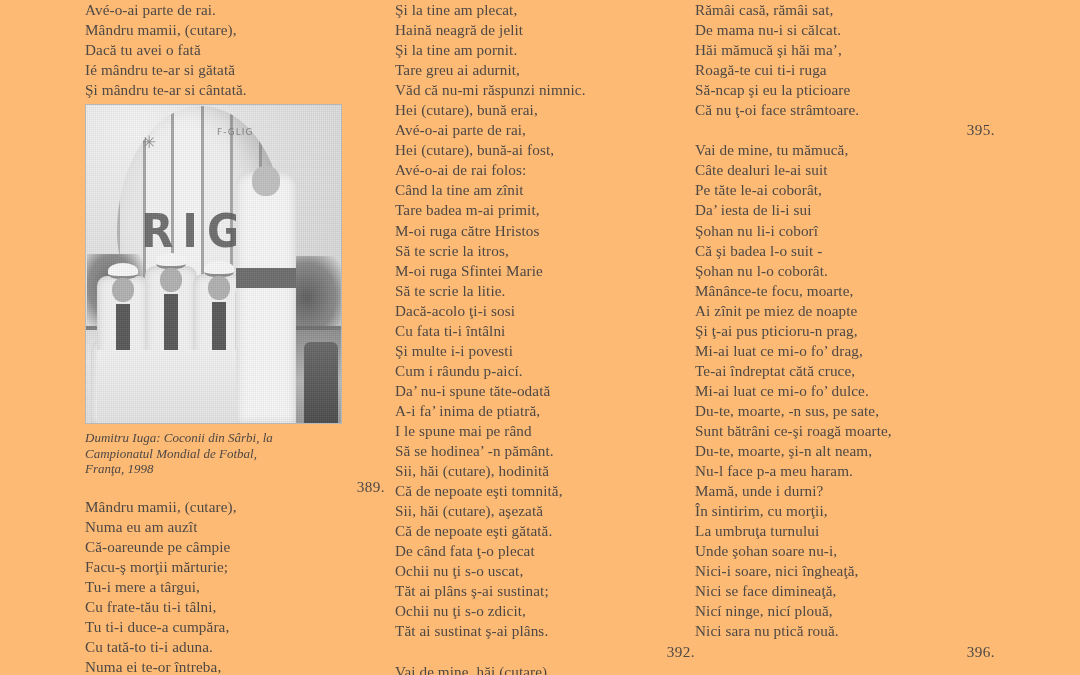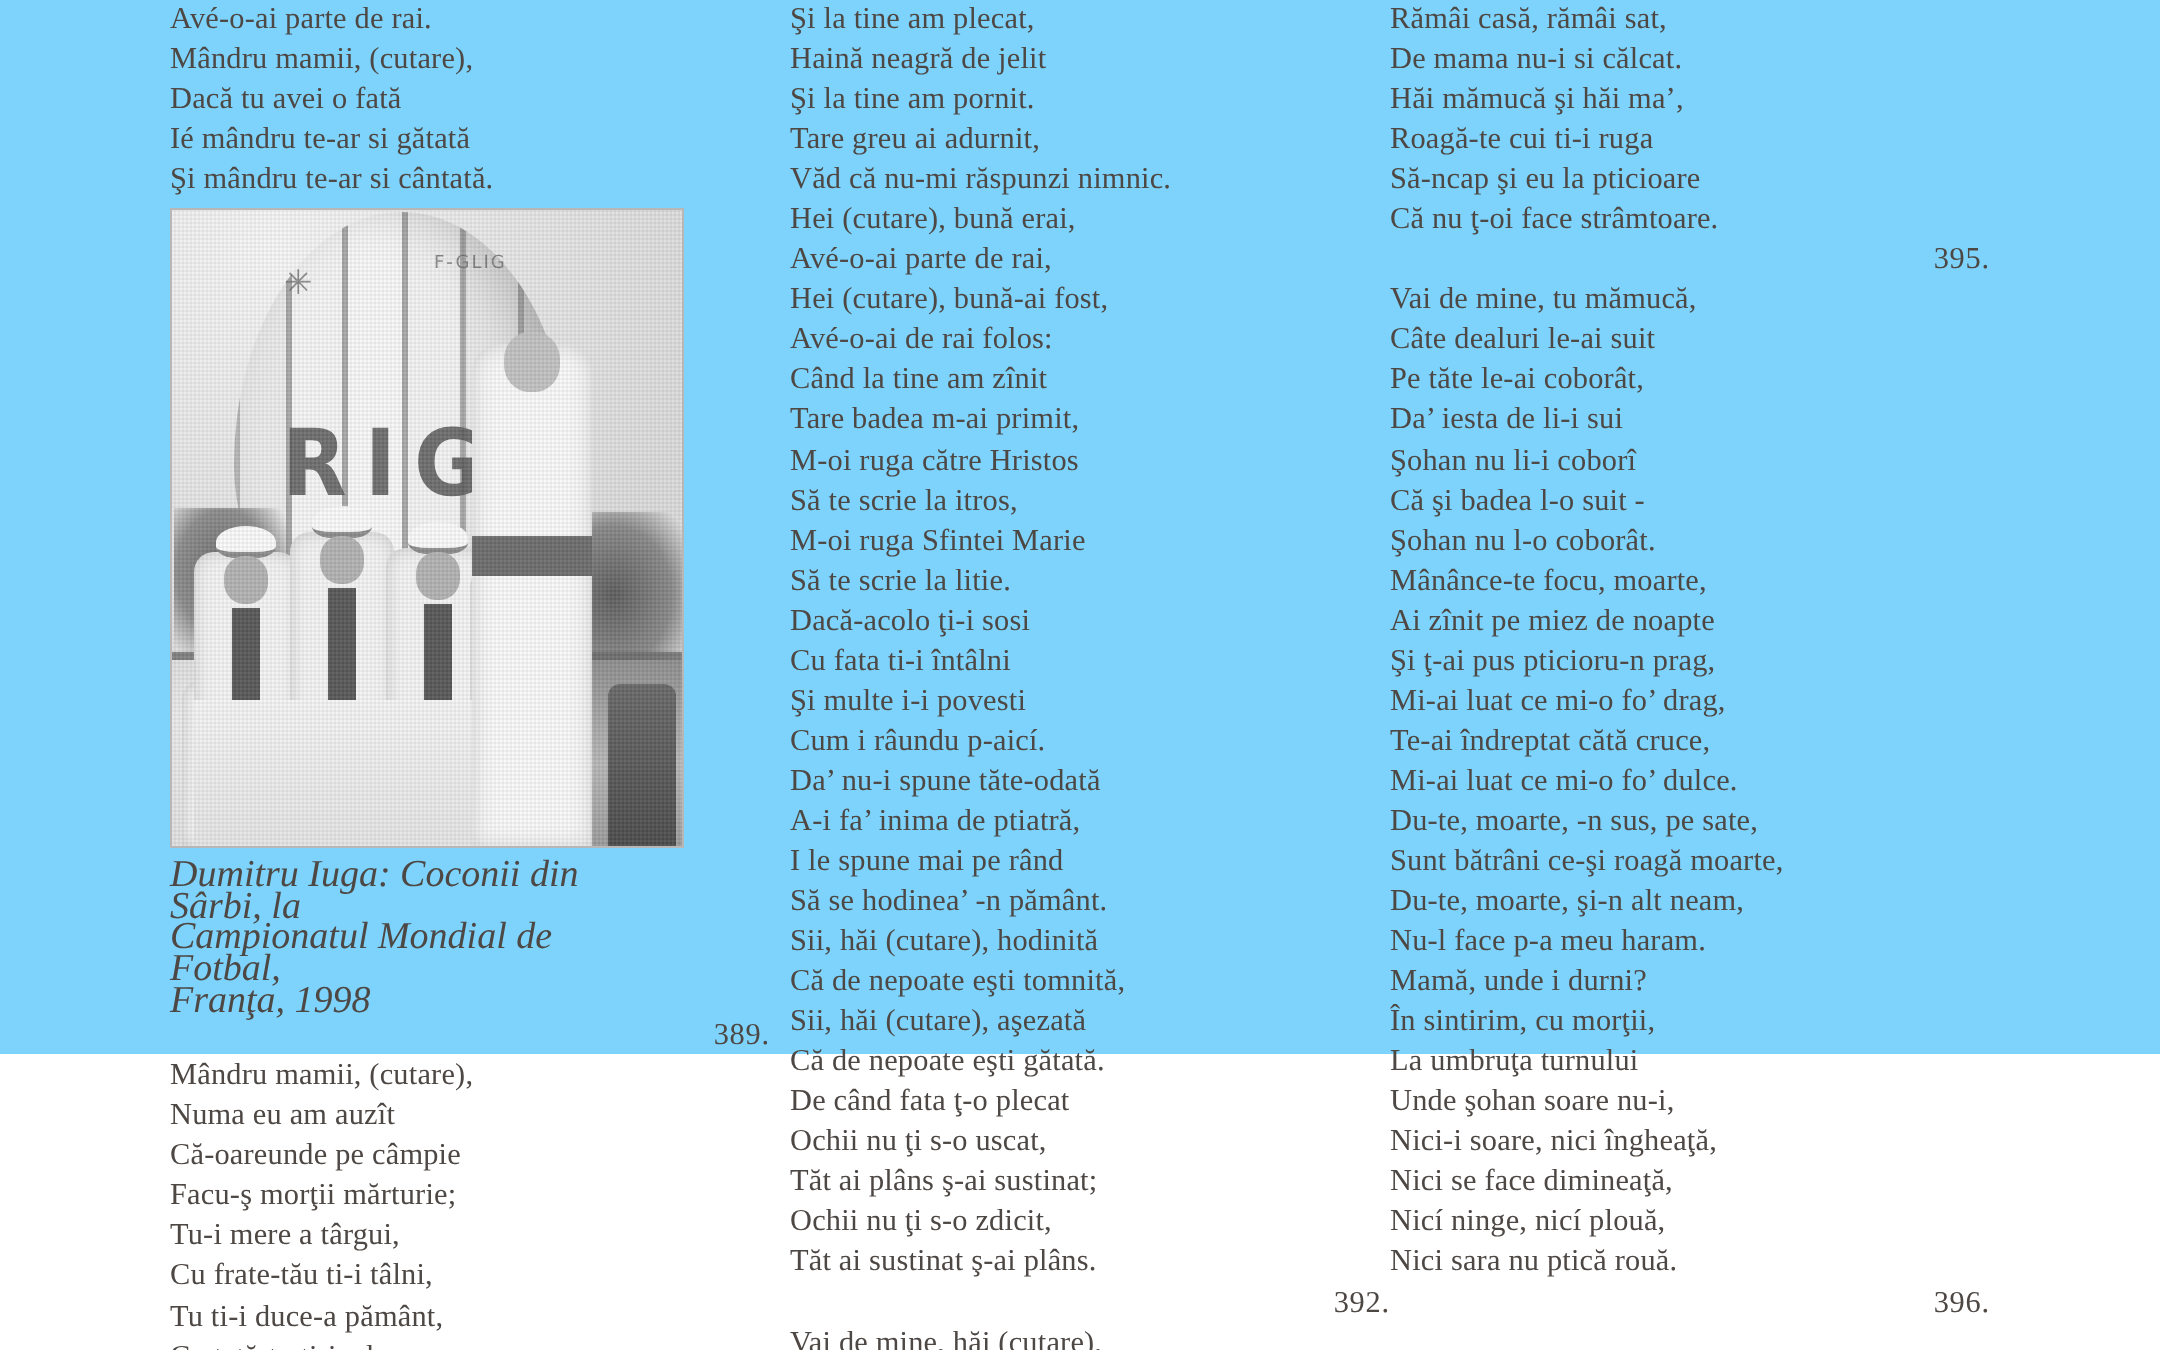--- a/index.html
+++ b/index.html
@@ -10,22 +10,22 @@
   body {
     width: 1080px;
     height: 675px;
     overflow: hidden;
     font-family: "Liberation Serif", "DejaVu Serif", serif;
     color: #4a4542;
   }
   .page {
     position: relative;
     width: 1080px;
-    height: 527px;
-    background: #7dd3fc;
+    height: 675px;
+    background: #fdba74;
   }
   .column {
     position: absolute;
     top: 0;
     width: 300px;
     font-size: 15.2px;
     line-height: 20.05px;
     color: #4e4845;
   }
   #col1 { left: 85px; width: 300px; }
@@ -197,21 +197,21 @@
   }
   .photo-border {
     position: absolute; inset: 0;
     border: 1px solid #b8b4ae;
     pointer-events: none;
   }
 
   .caption {
     margin: 6px 0 0 0;
     font-style: italic;
-    font-size: 19px;
+    font-size: 13px;
     line-height: 15.6px;
     color: #4e4845;
     width: 250px;
   }
   .caption p { margin: 0; }
 </style>
 </head>
 <body>
 
 <div class="page">
@@ -288,21 +288,21 @@
 
     <p class="stanza-num">389.</p>
 
     <div>
       <p class="verse">Mândru mamii, (cutare),</p>
       <p class="verse">Numa eu am auzît</p>
       <p class="verse">Că-oareunde pe câmpie</p>
       <p class="verse">Facu-ş morţii mărturie;</p>
       <p class="verse">Tu-i mere a târgui,</p>
       <p class="verse">Cu frate-tău ti-i tâlni,</p>
-      <p class="verse">Tu ti-i duce-a pământ,</p>
+      <p class="verse">Tu ti-i duce-a cumpăra,</p>
       <p class="verse">Cu tată-to ti-i aduna.</p>
       <p class="verse">Numa ei te-or întreba,</p>
 
     </div>
   </div>
 
   <div class="column" id="col2">
     <div>
       <p class="verse">Şi la tine am plecat,</p>
       <p class="verse">Haină neagră de jelit</p>

